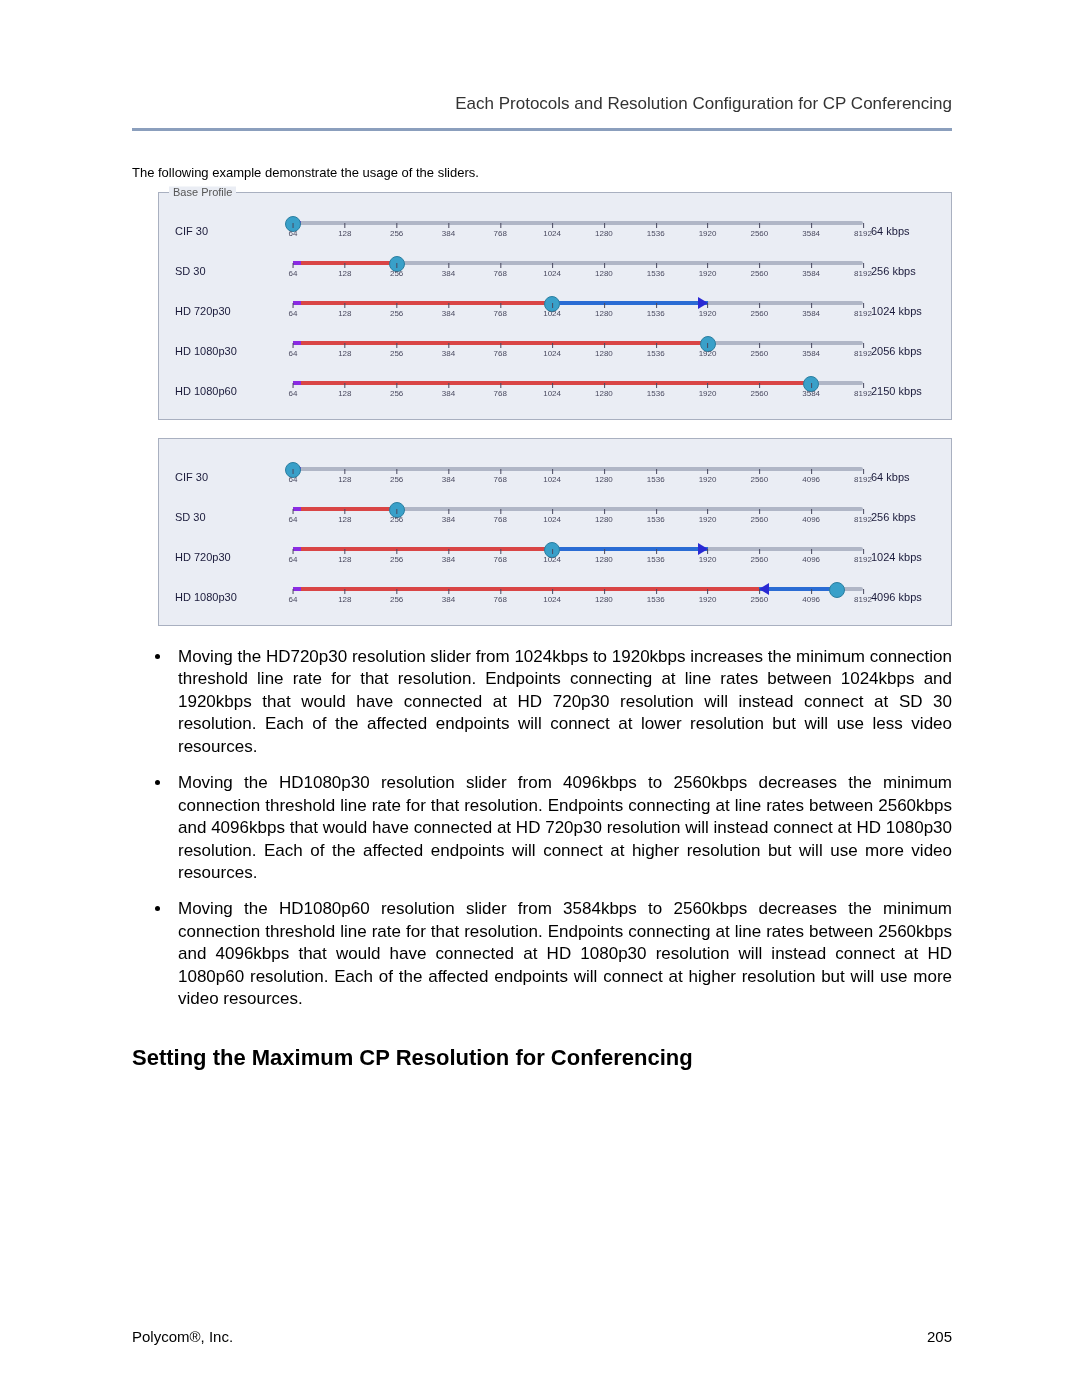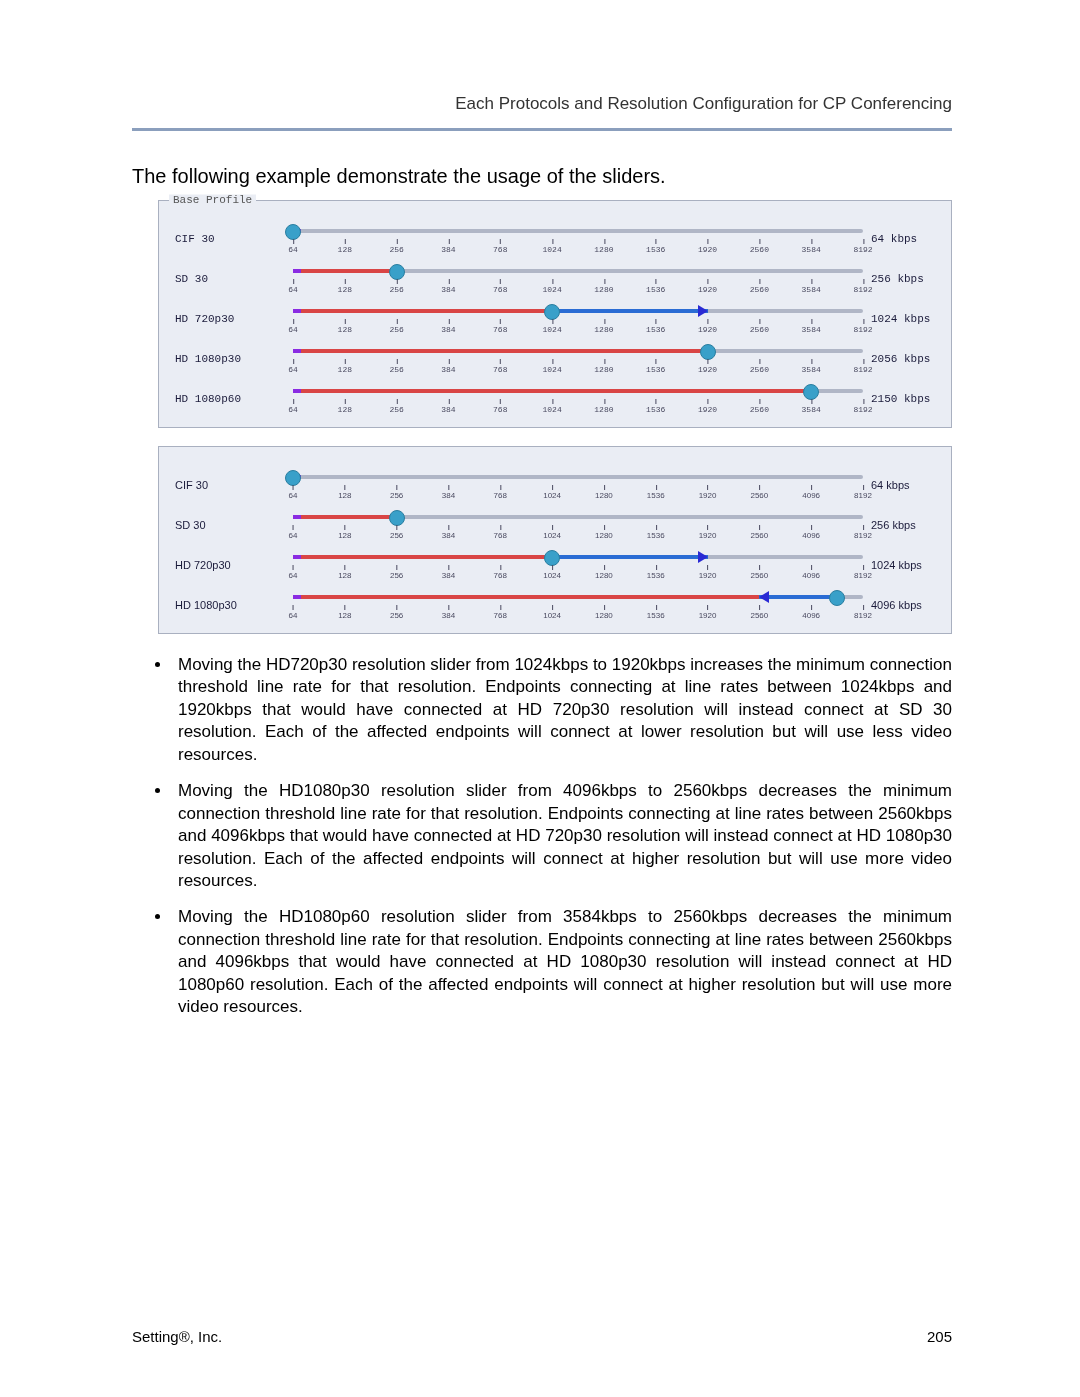--- a/index.html
+++ b/index.html
@@ -21,32 +21,32 @@
     text-align: right;
     font-size: 17px;
     color: #333;
   }
   .hr {
     border: 0;
     border-top: 3px solid #8b9fbd;
     margin: 14px 0 34px 0;
   }
   .intro {
-    font-size: 20px;
+    font-size: 13px;
     margin-bottom: 12px;
   }
   .panel {
     background: #eaedf4;
     border: 1px solid #a9b0c0;
     margin: 0 0 18px 26px;
     position: relative;
     padding: 14px 10px 8px 16px;
     box-sizing: border-box;
   }
-  .panel.first { margin-top: 0; font-family: Liberation Mono, monospace; }
+  .panel.first { margin-top: 0; }
   .fieldset-label {
     position: absolute;
     top: -1px;
     left: 10px;
     background: #eaedf4;
     font-size: 11px;
     color: #555;
     padding: 0 4px;
     line-height: 1;
     transform: translateY(-50%);
@@ -98,21 +98,21 @@
     position: absolute;
     top: 2px;
     width: 0; height: 0;
     border-top: 6px solid transparent;
     border-bottom: 6px solid transparent;
   }
   .arrow.right { border-left: 10px solid #2a2ad4; transform: translateX(-100%); }
   .arrow.left  { border-right: 10px solid #2a2ad4; }
   .ticks {
     position: absolute;
-    left: 0; right: 0; top: 22px;
+    left: 0; right: 0; top: 14px;
     height: 18px;
   }
   .tick {
     position: absolute;
     top: 0;
     font-size: 8px;
     color: #4a4a60;
     transform: translateX(-50%);
     white-space: nowrap;
   }
@@ -408,18 +408,19 @@
         <div class="value">4096 kbps</div>
       </div>
     </div>
 
   <ul class="bullets">
     <li>Moving the HD720p30 resolution slider from 1024kbps to 1920kbps increases the minimum connection threshold line rate for that resolution. Endpoints connecting at line rates between 1024kbps and 1920kbps that would have connected at HD 720p30 resolution will instead connect at SD 30 resolution. Each of the affected endpoints will connect at lower resolution but will use less video resources.</li>
     <li>Moving the HD1080p30 resolution slider from 4096kbps to 2560kbps decreases the minimum connection threshold line rate for that resolution. Endpoints connecting at line rates between 2560kbps and 4096kbps that would have connected at HD 720p30 resolution will instead connect at HD 1080p30 resolution. Each of the affected endpoints will connect at higher resolution but will use more video resources.</li>
     <li>Moving the HD1080p60 resolution slider from 3584kbps to 2560kbps decreases the minimum connection threshold line rate for that resolution. Endpoints connecting at line rates between 2560kbps and 4096kbps that would have connected at HD 1080p30 resolution will instead connect at HD 1080p60 resolution. Each of the affected endpoints will connect at higher resolution but will use more video resources.</li>
   </ul>
 
+  <h3 class="sub">Setting the Maximum CP Resolution for Conferencing</h3>
 
   <div class="footer">
-    <span>Setting®, Inc.</span>
+    <span>Polycom®, Inc.</span>
     <span>205</span>
   </div>
 </div>
 
 </body></html>

